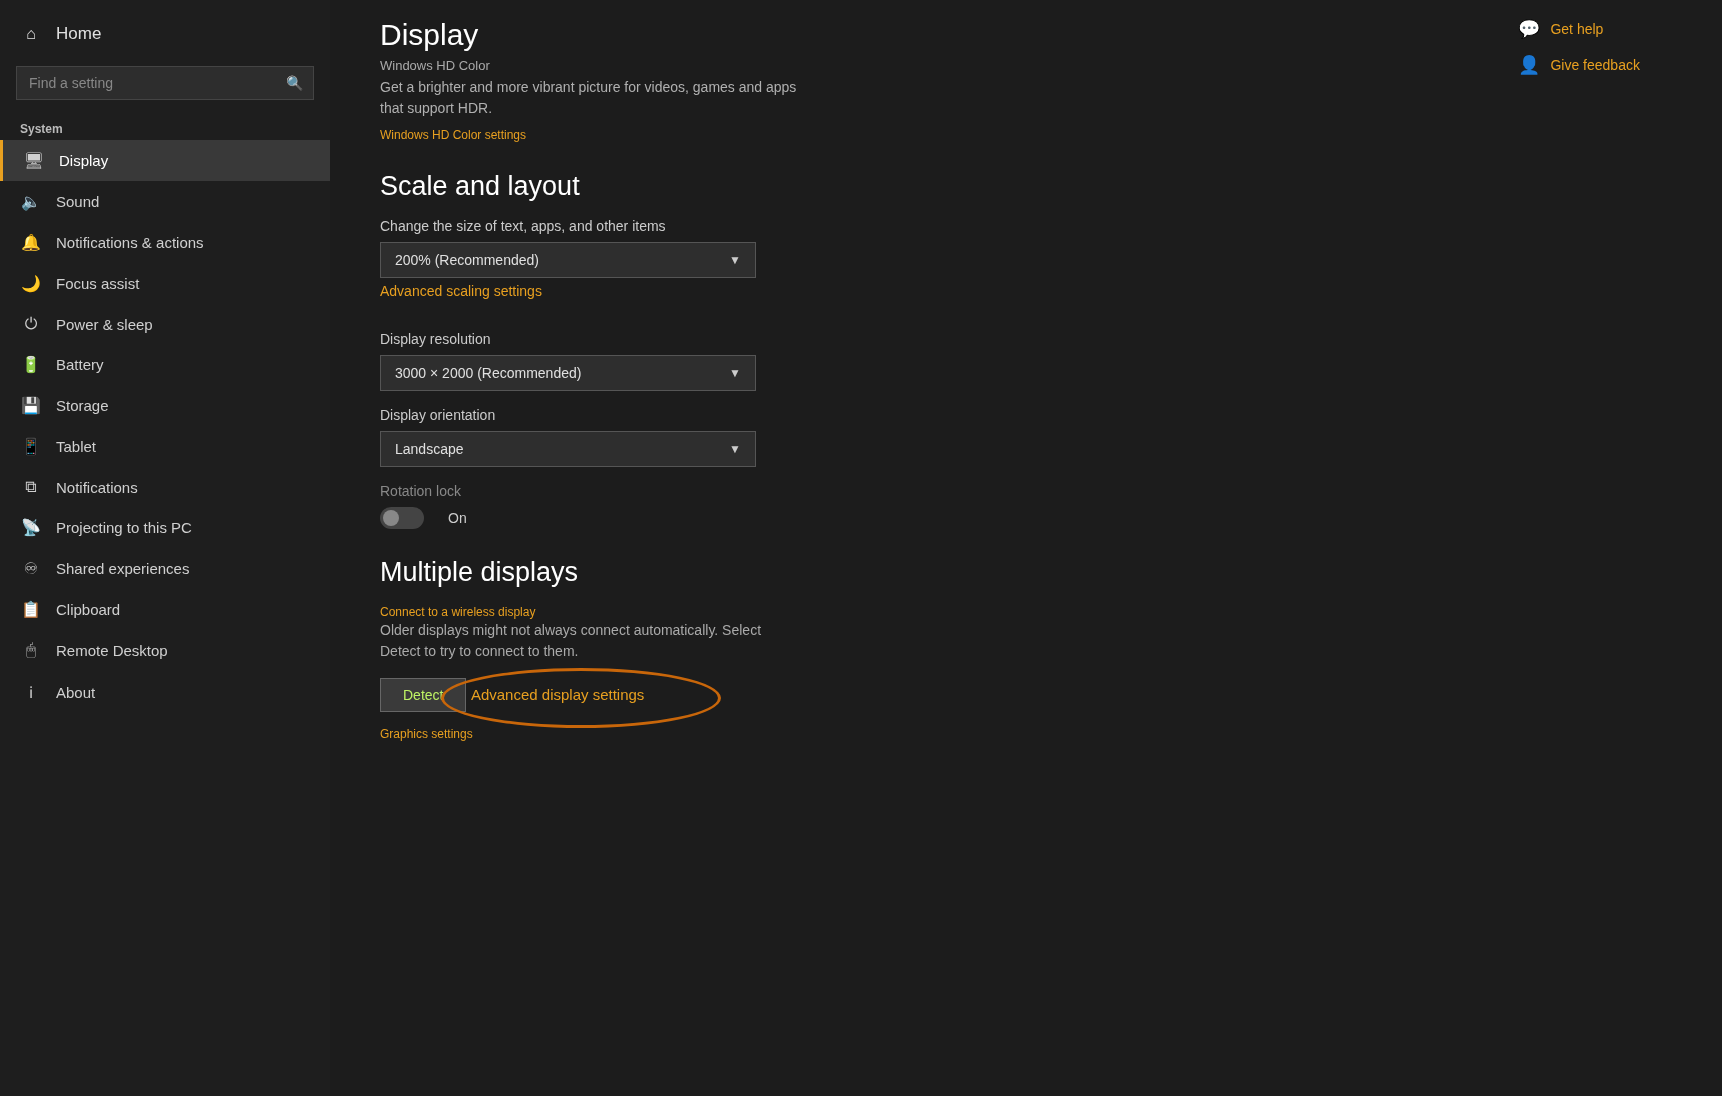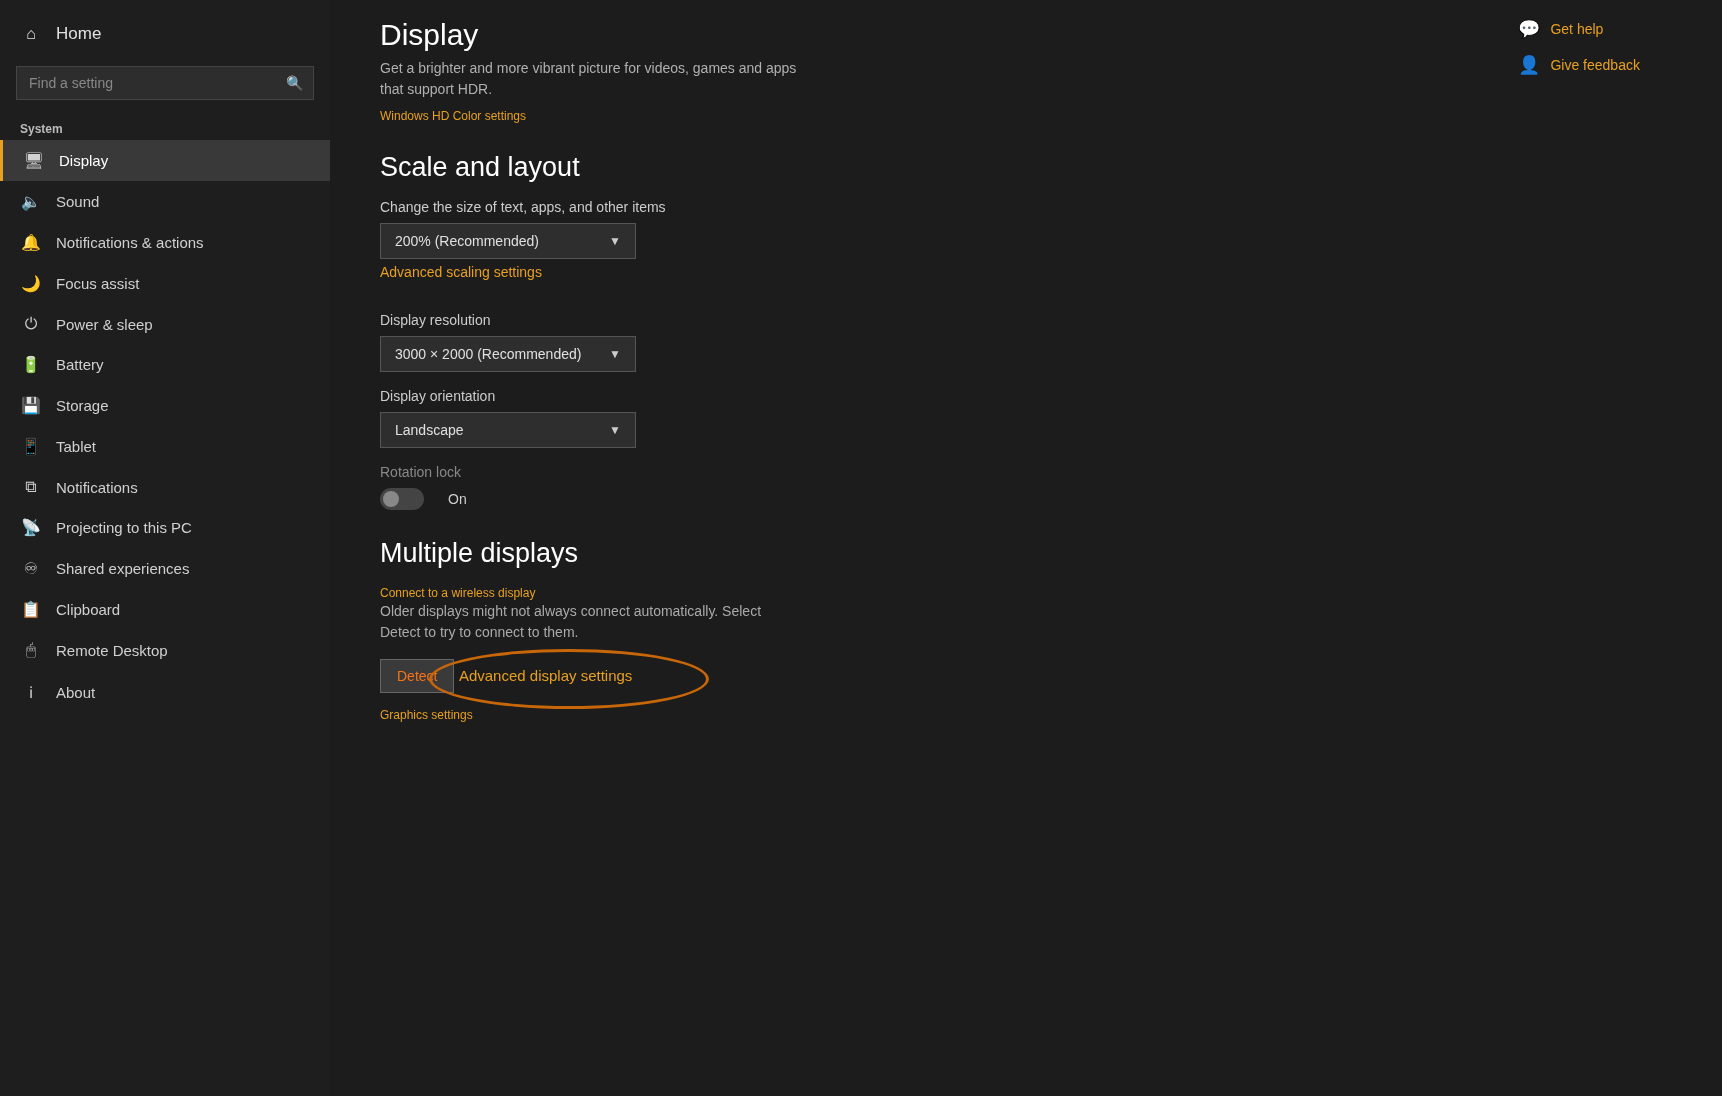--- a/index.html
+++ b/index.html
@@ -145,21 +145,21 @@
       margin-top: 16px;
     }
 
     .dropdown {
       display: flex;
       align-items: center;
       justify-content: space-between;
       background: #2e2e2e;
       border: 1px solid #555;
       padding: 9px 14px;
-      width: 256px;
+      width: 376px;
       cursor: pointer;
       font-size: 14px;
       color: #e0e0e0;
       margin-bottom: 4px;
     }
     .dropdown-arrow { color: #ccc; font-size: 12px; }
 
     .advanced-link {
       color: #e8a020;
       font-size: 14px;
@@ -201,22 +201,22 @@
       transition: left 0.2s;
     }
     .toggle-label {
       font-size: 14px;
       color: #ccc;
     }
 
     .detect-button {
       background: #3a3a3a;
       border: 1px solid #666;
-      color: #f97316;
-      padding: 8px 16px;
+      color: #bef264;
+      padding: 8px 22px;
       font-size: 14px;
       cursor: pointer;
       margin-bottom: 12px;
     }
 
     .multiple-displays-desc {
       font-size: 14px;
       color: #aaa;
       line-height: 1.5;
       margin-bottom: 16px;
@@ -339,20 +339,21 @@
     <span class="sidebar-icon">ℹ</span>
     <span class="item-label">About</span>
   </div>
 </nav>
 
 <main class="main">
   <h1 class="page-title">Display</h1>
 
   
   <div class="hdr-section">
+    <div class="section-title">Windows HD Color</div>
     <p>Get a brighter and more vibrant picture for videos, games and apps<br>that support HDR.</p>
     <a class="link-text">Windows HD Color settings</a>
   </div>
 
   
   <h2 class="section-header">Scale and layout</h2>
 
   <div class="setting-label">Change the size of text, apps, and other items</div>
   <div class="dropdown">
     <span>200% (Recommended)</span>

